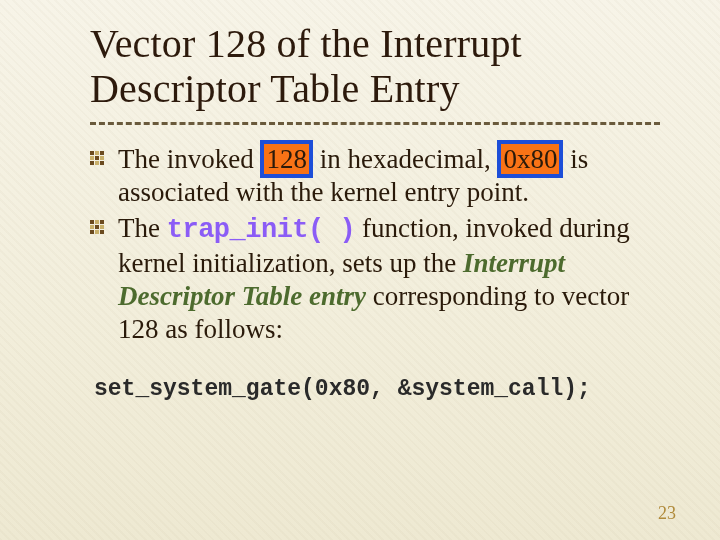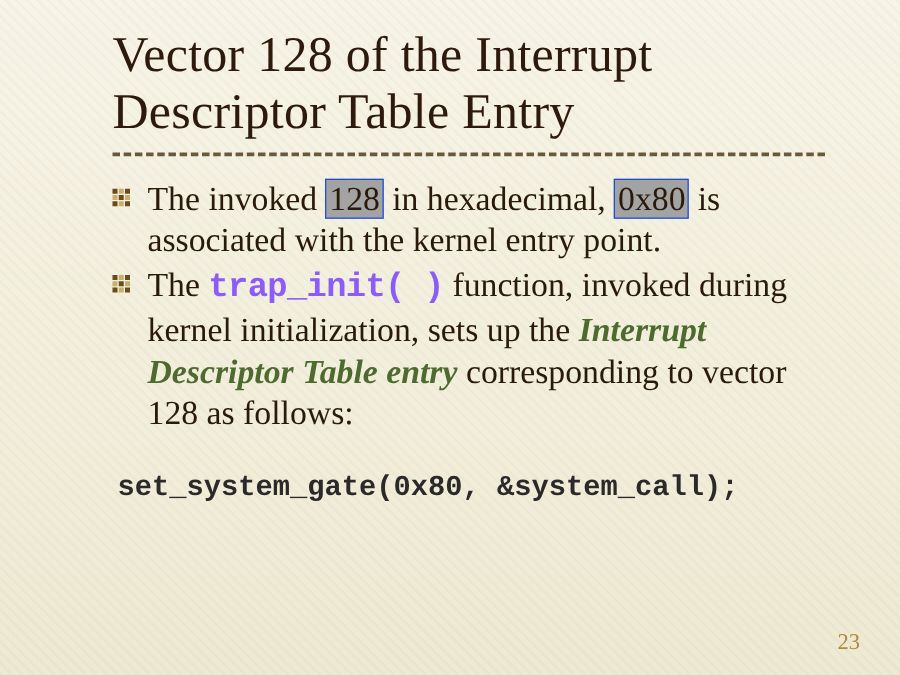--- a/index.html
+++ b/index.html
@@ -56,22 +56,22 @@
   }
   .bullet-icon .grid {
     display: grid;
     grid-template-columns: repeat(3, 4px);
     grid-template-rows: repeat(3, 4px);
     gap: 1px;
   }
   .bullet-icon .d  { width:4px; height:4px; background:#6b4a1e; }
   .bullet-icon .l  { width:4px; height:4px; background:#c9b06a; }
   .hl {
-    background: #a3a3a3;
-    border: 1px solid #1d4ed8;
+    background: #f97316;
+    border: 4px solid #1d4ed8;
     padding: 0 2px;
     line-height: 1;
   }
   .mono {
     font-family: "Courier New", Courier, monospace;
     font-weight: bold;
     color: #8b5cf6;
     letter-spacing: -0.5px;
   }
   .emph {
@@ -83,21 +83,21 @@
     font-family: "Courier New", Courier, monospace;
     font-weight: bold;
     font-size: 23px;
     color: #2a2a2a;
     margin-top: 30px;
     padding-left: 4px;
     white-space: nowrap;
   }
   .pagenum {
     position: absolute;
-    right: 32px;
+    right: 44px;
     bottom: 16px;
     font-size: 18px;
     color: #b08a3a;
   }
 </style>
 </head>
 <body>
 
 <div class="slide">
 

